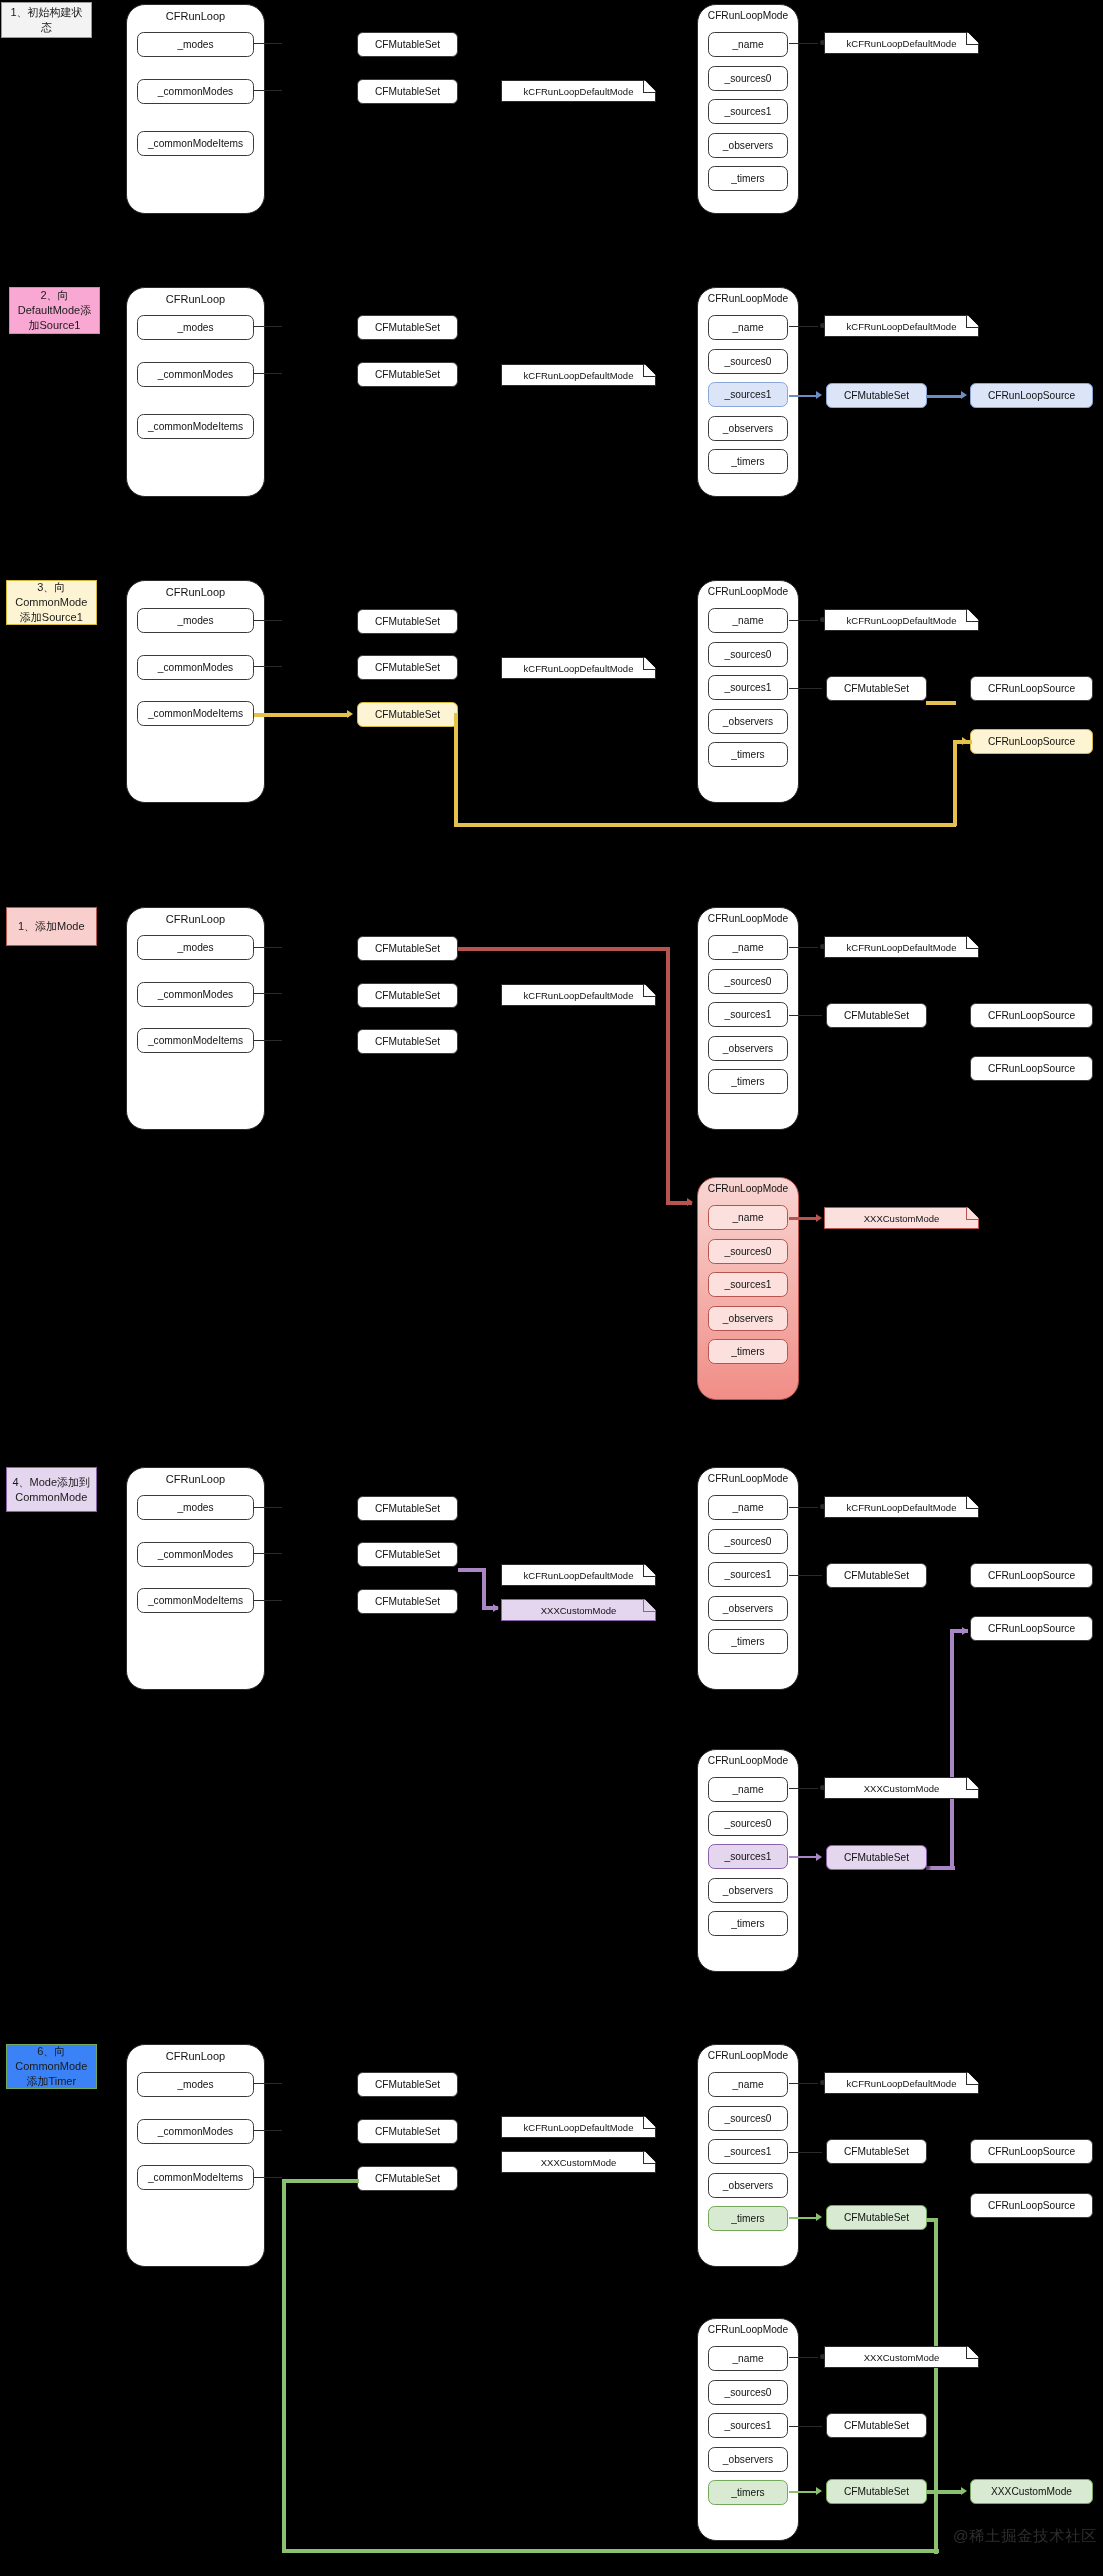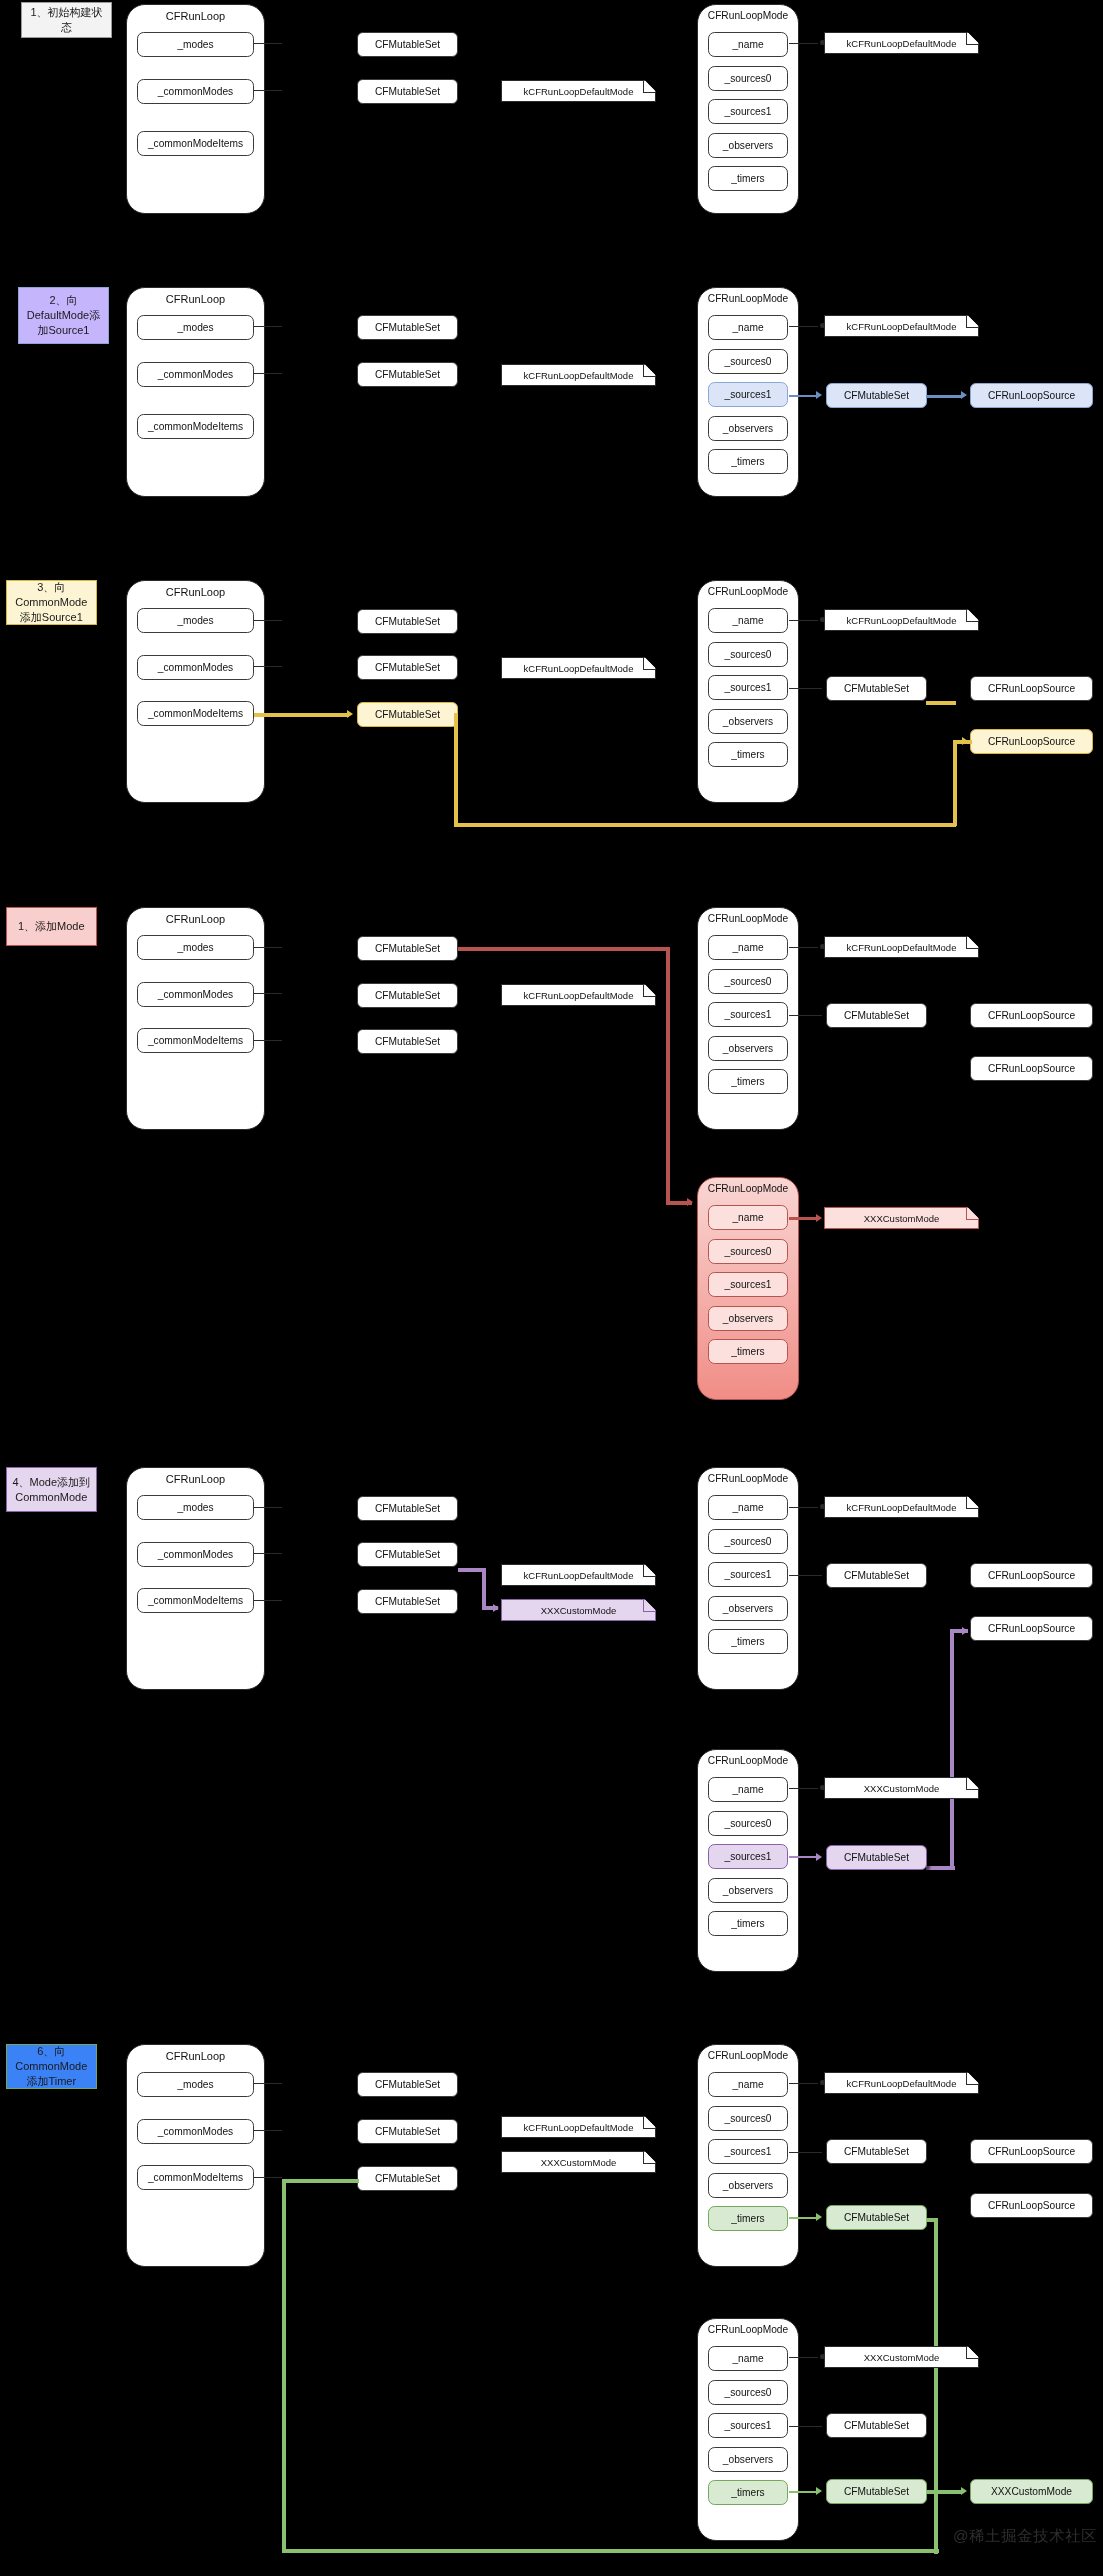--- a/index.html
+++ b/index.html
@@ -138,21 +138,21 @@
     color: #2e2e2e;
     letter-spacing: 0.7px;
     white-space: nowrap;
   }
 </style>
 </head>
 <body>
 
 <div id="page">
 
-  <div class="step-label" style="left:21px; top:2.2px; width:91px; height:36px; background:#f3f3f3; border-color:#9a9a9a;">1、初始构建状态</div>
+  <div class="step-label" style="left:1px; top:2.2px; width:91px; height:36px; background:#f3f3f3; border-color:#9a9a9a;">1、初始构建状态</div>
 
   <div class="bigbox" style="left:126px; top:3.6px; width:139px; height:210px;">
     <div class="title">CFRunLoop</div>
     <div class="field" style="top:27px;">_modes</div>
     <div class="field" style="top:74px;">_commonModes</div>
     <div class="field" style="top:126px;">_commonModeItems</div>
   </div>
   <div class="stub" style="left:254px; top:43px; width:28px; height:1.1px;"></div>
   <div class="stub" style="left:254px; top:90px; width:28px; height:1.1px;"></div>
 
@@ -172,21 +172,21 @@
     <div class="field" style="top:128px;">_observers</div>
     <div class="field" style="top:161px;">_timers</div>
   </div>
   <div class="stub" style="left:789px; top:43px; width:29px; height:1.1px;"></div>
   <div class="dot" style="left:820px; top:40px;"></div>
   <div class="note" style="left:824px; top:32px; width:155px;">
     <span>kCFRunLoopDefaultMode</span>
       <span class="fold"></span>
   </div>
 
-  <div class="step-label" style="left:18px; top:287px; width:91px; height:57px; background:#c4b5fd; border-color:#8aa6d6;">2、向DefaultMode添
+  <div class="step-label" style="left:9px; top:287px; width:91px; height:47px; background:#f9a8d4; border-color:#8aa6d6;">2、向DefaultMode添
 加Source1</div>
 
   <div class="bigbox" style="left:126px; top:287px; width:139px; height:210px;">
     <div class="title">CFRunLoop</div>
     <div class="field" style="top:27px;">_modes</div>
     <div class="field" style="top:74px;">_commonModes</div>
     <div class="field" style="top:126px;">_commonModeItems</div>
   </div>
   <div class="stub" style="left:254px; top:326px; width:28px; height:1.1px;"></div>
   <div class="stub" style="left:254px; top:373px; width:28px; height:1.1px;"></div>

